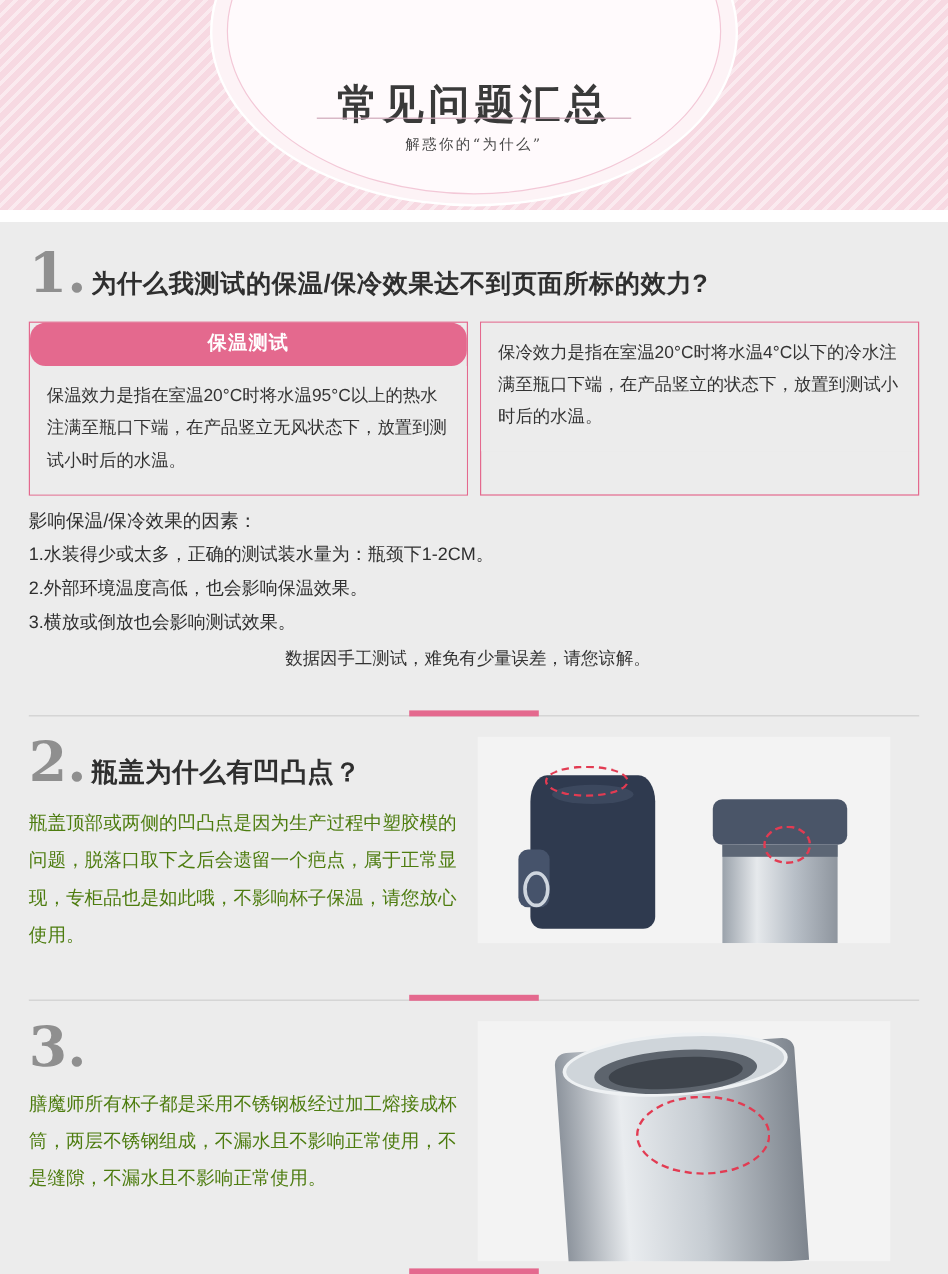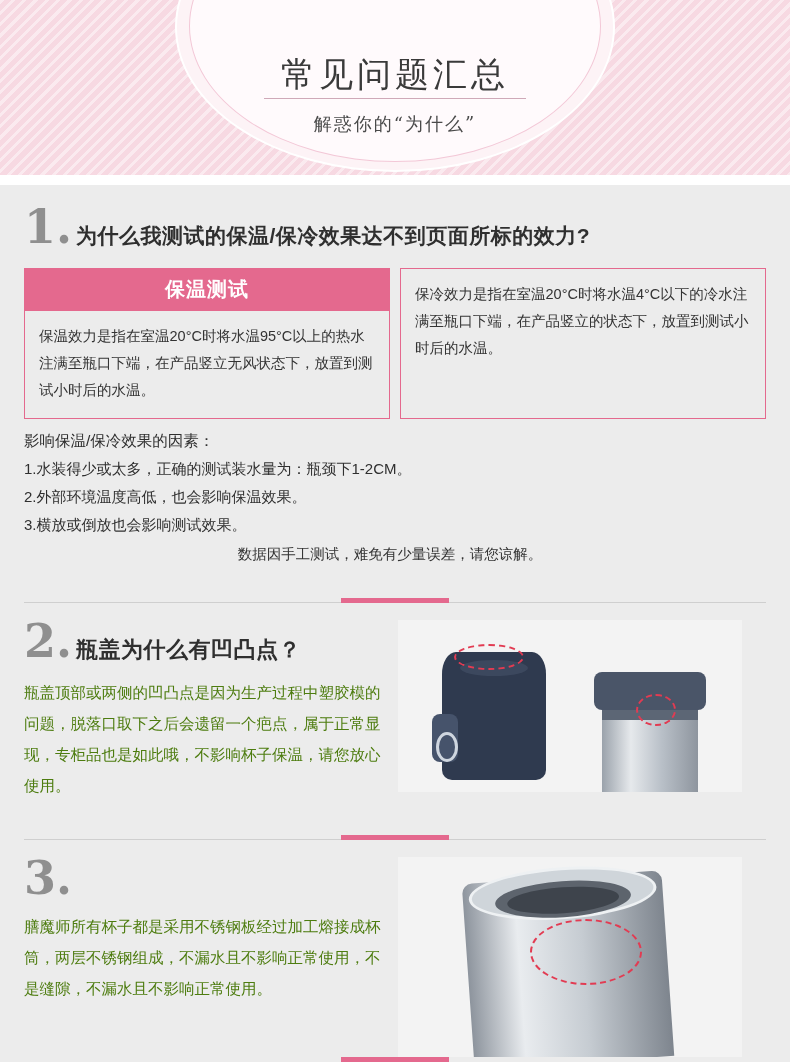--- a/index.html
+++ b/index.html
@@ -49,45 +49,45 @@
     width: 412px;
     height: 272px;
     border-radius: 50%;
     background: #fffafc;
     border: 1px solid #f3c8d7;
   }
   .banner-title {
     position: absolute;
     left: 0;
     right: 0;
-    top: 52px;
+    top: 64px;
     text-align: center;
     font-family: "DejaVu Serif", serif;
-    font-weight: normal;
+    font-weight: bold;
     font-size: 34px;
     letter-spacing: 4px;
     color: #3a3a3a;
   }
   .banner-rule {
     position: absolute;
     left: 50%;
     transform: translateX(-50%);
     top: 98px;
     width: 262px;
     height: 1px;
     background: #cfa9b8;
   }
   .banner-sub {
     position: absolute;
     left: 0;
     right: 0;
     top: 112px;
     text-align: center;
     font-family: "DejaVu Serif", serif;
-    font-size: 18px;
+    font-size: 12px;
     letter-spacing: 2px;
     color: #4a4a4a;
   }
   .banner-bottom-bar {
     position: absolute;
     left: 0;
     bottom: 0;
     width: 100%;
     height: 10px;
     background: #ffffff;
@@ -125,24 +125,25 @@
     margin-top: 18px;
   }
   .test-col {
     flex: 1;
     border: 1px solid #e4698e;
   }
   .test-head {
     background: #e4698e;
     color: #ffffff;
     text-align: center;
-    font-size: 20px;
+    font-size: 16px;
     font-weight: bold;
     padding: 7px 0 8px;
     letter-spacing: 1px;
+    border-radius: 13px;
   }
   .test-body {
     padding: 12px 14px 14px;
     font-size: 14.5px;
     line-height: 27px;
     color: #333;
     min-height: 92px;
     background: #ececec;
   }
 

